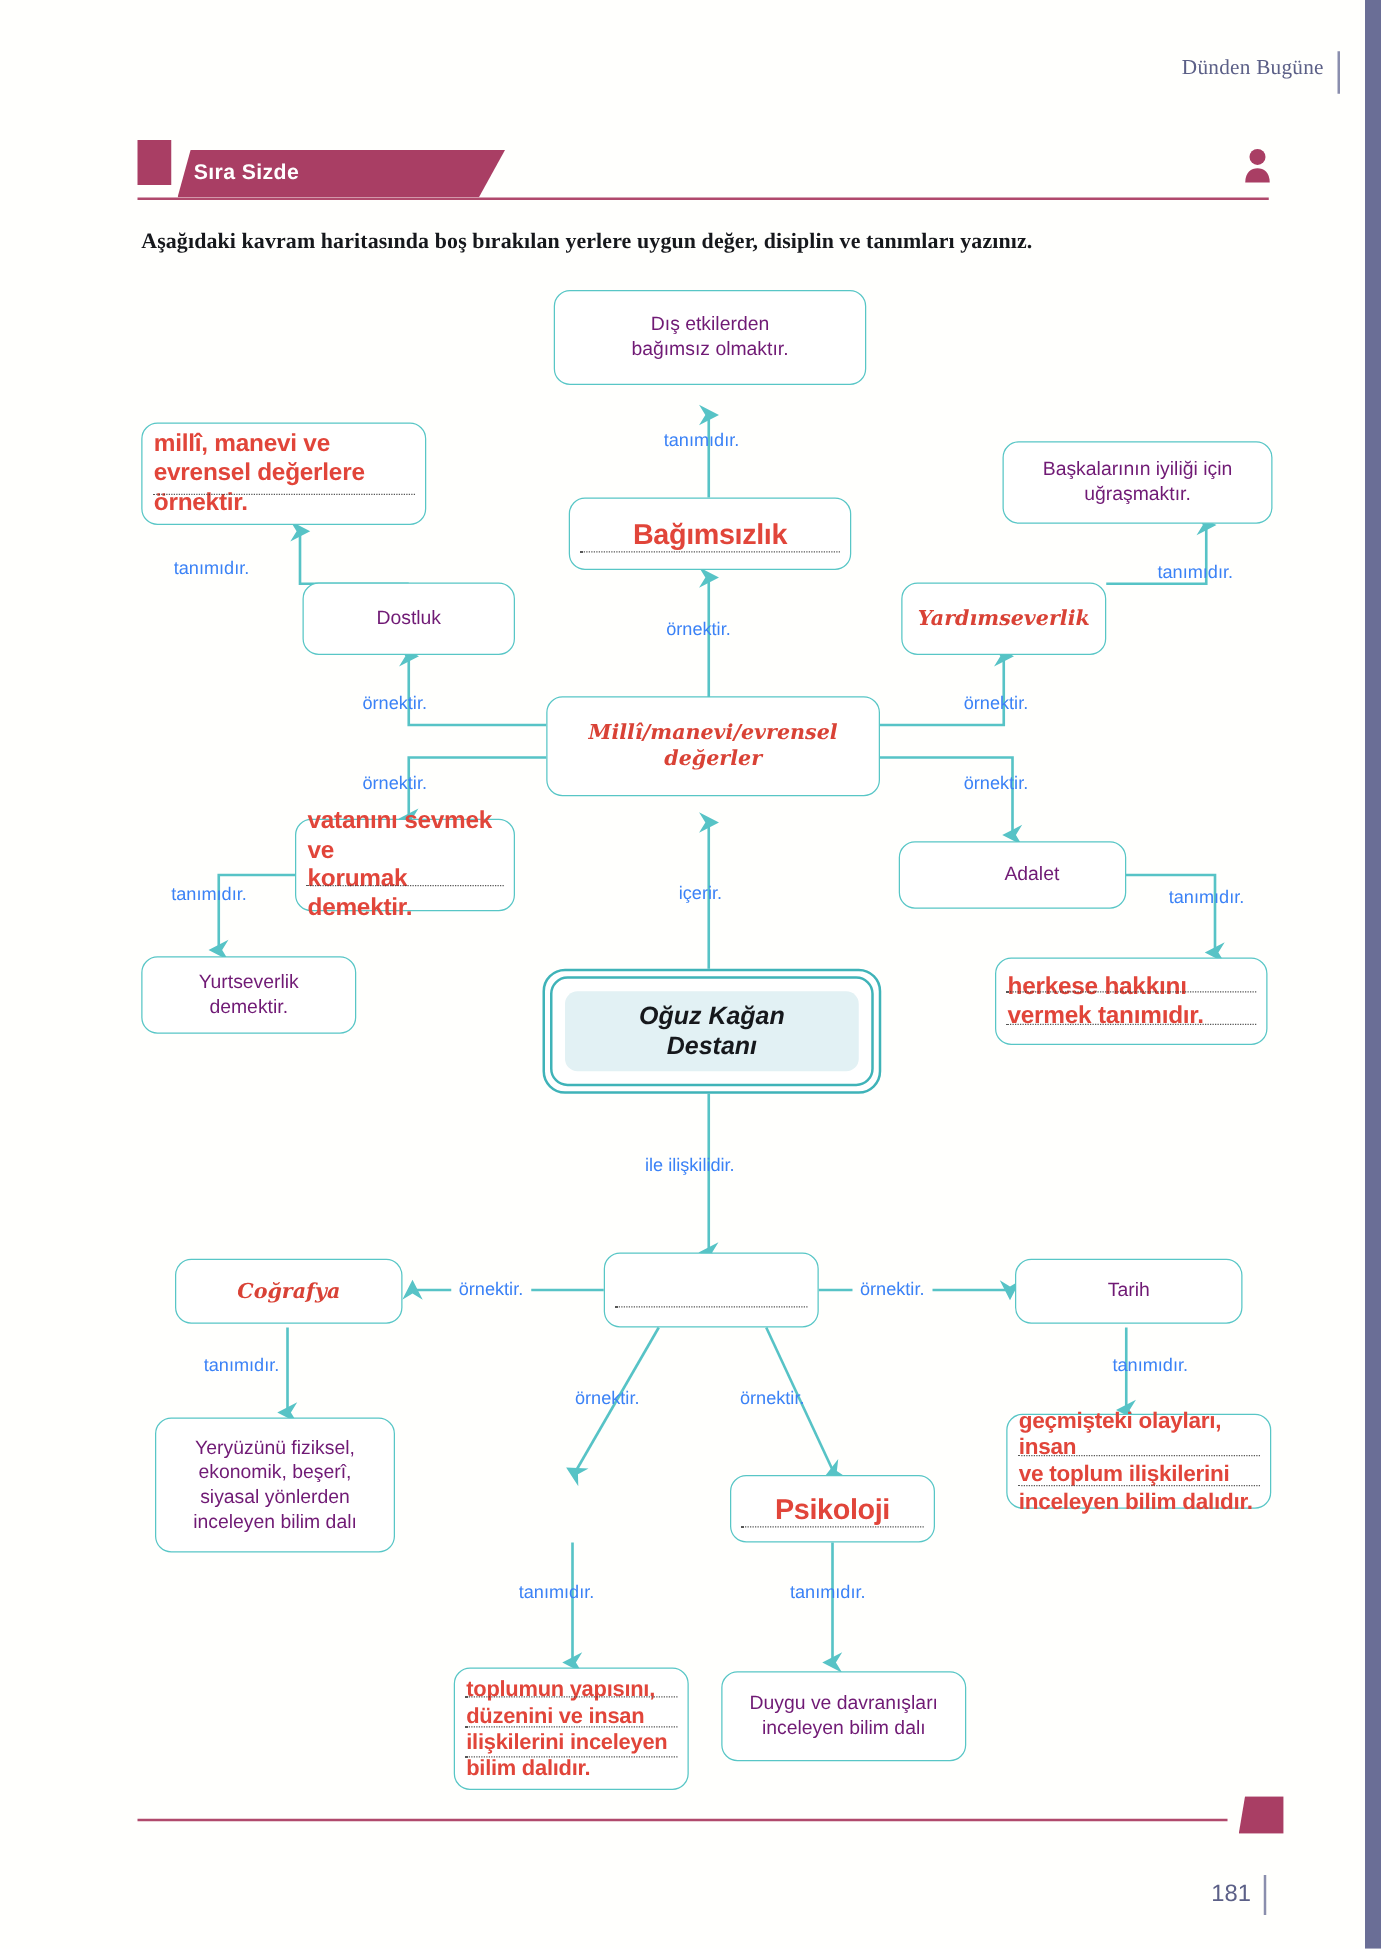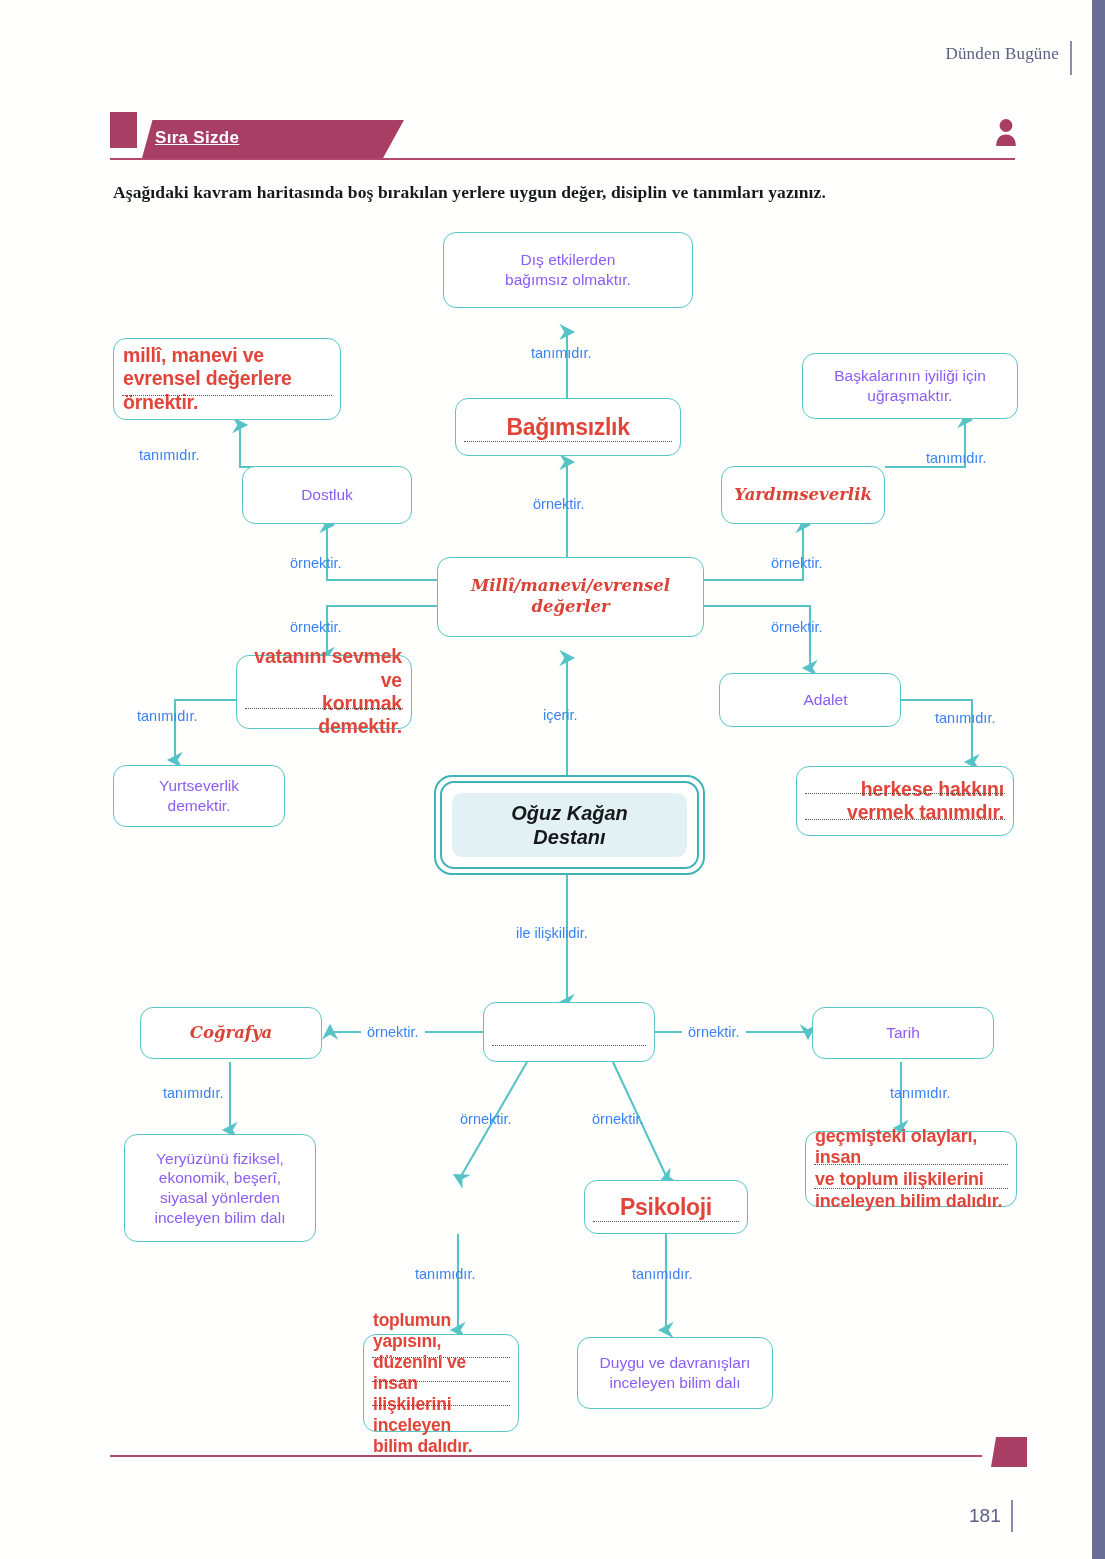--- a/index.html
+++ b/index.html
@@ -30,21 +30,21 @@
   .banner-wrap{position:absolute;left:110px;top:112px;width:905px;height:48px;}
   .banner-tab{
     position:absolute;left:0;top:0;width:27px;height:36px;background:#a93e64;
   }
   .banner-main{
     position:absolute;left:32px;top:8px;width:262px;height:38px;background:#a93e64;
     clip-path:polygon(4% 0,100% 0,92% 100%,0% 100%);
   }
   .banner-text{
     position:absolute;left:45px;top:16px;
-    color:#ffffff;font-size:17px;font-weight:bold;letter-spacing:.3px;text-decoration:underline;
+    color:#ffffff;font-size:17px;font-weight:bold;letter-spacing:.3px;
   }
   .banner-rule{
     position:absolute;left:0;top:46px;width:905px;height:2px;background:#b0496c;
   }
   .person-icon{position:absolute;right:-2px;top:4px;width:22px;height:36px;}
 
   
   .prompt{
     position:absolute;left:113px;top:182px;width:900px;
     font-family:"Liberation Serif", serif;
@@ -56,30 +56,30 @@
   .canvas svg{position:absolute;left:0;top:0;}
 
   
   .node{
     position:absolute;box-sizing:border-box;
     border:1.6px solid #58c6c6;border-radius:13px;background:#ffffff;
     display:flex;align-items:center;justify-content:center;text-align:center;
     padding:4px 9px;line-height:1.26;
   }
   .node .txt{display:block;width:100%;}
-  .n-plain{color:#8b5cf6;font-size:15.5px;}
+  .n-plain{color:#701a75;font-size:15.5px;}
   .n-hand{
     color:#d94236;font-size:16.5px;font-style:italic;font-weight:bold;
     font-family:"DejaVu Serif", serif;
   }
   .n-ans{
     color:#e1453a;font-size:19.5px;font-weight:bold;text-align:left;
     letter-spacing:-.2px;line-height:1.2;
   }
-  .n-ans-c{text-align:right;}
+  .n-ans-c{text-align:left;}
   .n-key{
     color:#e1453a;font-size:23px;font-weight:bold;letter-spacing:-.3px;
   }
   .node.blank{ }
 
   
   .guide{
     position:absolute;left:8px;right:8px;height:0;
     border-top:1.5px dotted #3a3a3a;opacity:.85;
   }
@@ -270,21 +270,21 @@
     <span class="guide" style="top:32px;"></span>
     <span class="guide" style="top:56px;"></span>
   </div>
 
 
   <div class="node" style="left:584px;top:1180px;width:164px;height:54px;">
     <span class="txt n-key">Psikoloji</span>
     <span class="guide" style="top:40px;"></span>
   </div>
 
-  <div class="node" style="left:363px;top:1334px;width:156px;height:98px;">
+  <div class="node" style="left:363px;top:1334px;width:188px;height:98px;">
     <span class="txt n-ans" style="font-size:17.5px;"><span>toplumun yapısını,</span><br><span>düzenini ve insan</span><br><span>ilişkilerini inceleyen</span><br><span>bilim dalıdır.</span></span>
     <span class="guide" style="top:22px;"></span>
     <span class="guide" style="top:46px;"></span>
     <span class="guide" style="top:70px;"></span>
   </div>
 
   <div class="node" style="left:577px;top:1337px;width:196px;height:72px;">
     <span class="txt n-plain"><span>Duygu ve davranışları</span><br><span>inceleyen bilim dalı</span></span>
   </div>
 

